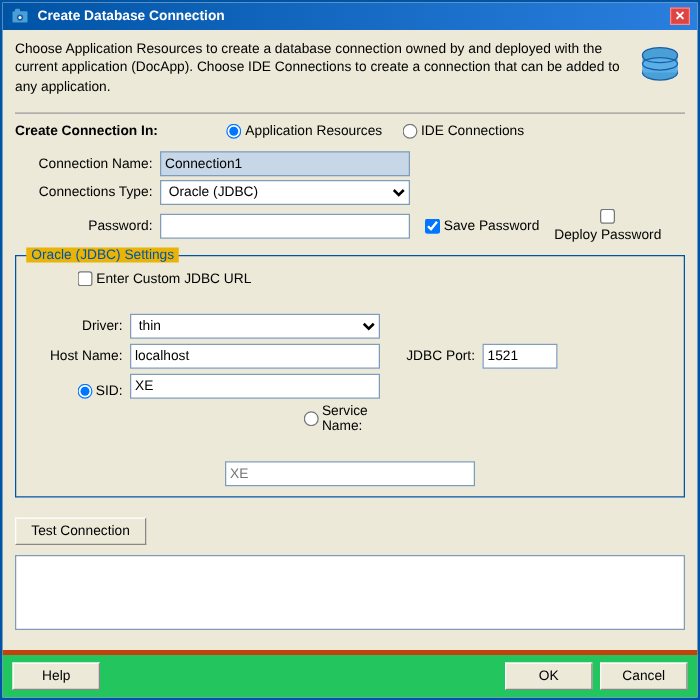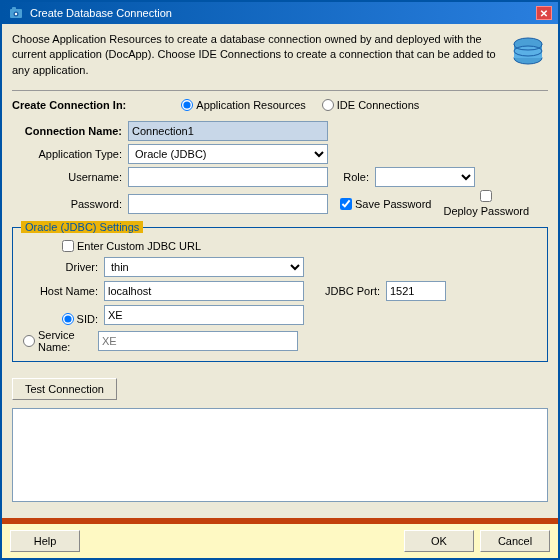--- a/index.html
+++ b/index.html
@@ -25,21 +25,21 @@
       align-items: center;
       gap: 6px;
       height: 22px;
     }
     .title-bar-icon {
       width: 16px;
       height: 16px;
     }
     .title-bar-text {
       font-size: 11px;
-      font-weight: normal;
+      font-weight: bold;
       flex: 1;
     }
     .title-bar-close {
       width: 16px;
       height: 14px;
       background: #d44;
       color: white;
       font-size: 10px;
       display: flex;
       align-items: center;
@@ -159,22 +159,22 @@
       flex: 1;
       border: 1px solid #7f9db9;
       background: white;
       margin-bottom: 8px;
       min-height: 40px;
     }
     .bottom-buttons {
       display: flex;
       justify-content: space-between;
       padding: 6px 8px 6px 8px;
-      border-top: 6px solid #c2410c;
-      background: #fef9c3;
+      border-top: 4px solid #c2410c;
+      background: #22c55e;
     }
     .win-button {
       height: 22px;
       min-width: 70px;
       padding: 0 12px;
       background: #ece9d8;
       border: 1px solid #7f9db9;
       font-size: 11px;
       cursor: pointer;
       border-top-color: #fff;
@@ -239,63 +239,53 @@
         <label class="radio-item">
           <input type="radio" name="conn-in" style="">
           <span>IDE Connections</span>
         </label>
       </div>
     </div>
 
     <div style="display:flex; flex-direction:column; gap:3px; margin-bottom:2px;">
 
       <div style="display:flex; align-items:center; gap:6px;">
-        <span class="form-label" style="width:110px; text-align:right;font-weight:bold;">Connection Name:</span>
+        <span class="form-label" style="width:110px; text-align:right;">Connection Name:</span>
         <input type="text" class="form-input connection-name-input" style="width: 200px;" value="Connection1">
       </div>
 
       <div style="display:flex; align-items:center; gap:6px;">
-        <span class="form-label" style="width:110px; text-align:right;">Application Type:</span>
+        <span class="form-label" style="width:110px; text-align:right;">Connections Type:</span>
         <select class="form-select" style="width:200px;">
           <option>Oracle (JDBC)</option>
           <option>MySQL</option>
           <option>PostgreSQL</option>
         </select>
       </div>
 
-      <div style="display:flex; align-items:center; gap:6px;">
-        <span class="form-label" style="width:110px; text-align:right;">Username:</span>
-        <input type="text" class="form-input" style="width: 200px;">
-        <span class="form-label" style="width:35px; text-align:right;">Role:</span>
-        <select class="form-select" style="width:100px;">
-          <option></option>
-          <option>DBA</option>
-          <option>SYSDBA</option>
-        </select>
-      </div>
 
       <div style="display:flex; align-items:center; gap:6px;">
         <span class="form-label" style="width:110px; text-align:right;">Password:</span>
         <input type="password" class="form-input" style="width: 200px;">
         <label class="checkbox-item" style="margin-left:6px;">
           <input type="checkbox" checked="" style="">
           <span>Save Password</span>
         </label>
         <label class="checkbox-item" style="margin-left:6px;flex-direction:column;">
           <input type="checkbox" style="">
           <span>Deploy Password</span>
         </label>
       </div>
     </div>
 
     <div class="section-box">
       <span class="section-legend">Oracle (JDBC) Settings</span>
       <div class="section-inner">
 
-        <div style="margin-bottom:5px;padding-left:39px;">
+        <div style="margin-bottom:22px;padding-left:39px;">
           <label class="checkbox-item">
             <input type="checkbox" style="">
             <span>Enter Custom JDBC URL</span>
           </label>
         </div>
 
         <div style="display:flex; align-items:center; gap:6px; margin-bottom:4px;">
           <span class="form-label" style="width:75px; text-align:right;">Driver:</span>
           <select class="form-select" style="width:200px;">
             <option>thin</option>
@@ -311,21 +301,21 @@
         </div>
 
         <div style="display:flex; align-items:flex-end; gap:6px; margin-bottom:4px;">
           <label class="radio-item" style="width:75px; justify-content:flex-end;">
             <input type="radio" name="conn-mode" checked="" style="">
             <span>SID:</span>
           </label>
           <input type="text" class="form-input" style="width: 200px;" value="XE">
         </div>
 
-        <div style="display:flex; align-items:center; gap:0;">
+        <div style="display:flex; align-items:center; gap:22px;flex-direction:column;">
           <label class="radio-item" style="width:75px; justify-content:flex-end;">
             <input type="radio" name="conn-mode" style="">
             <span>Service Name:</span>
           </label>
           <input type="text" class="form-input" style="width: 200px;" placeholder="XE">
         </div>
       </div>
     </div>
 
     <div class="test-btn-row">

